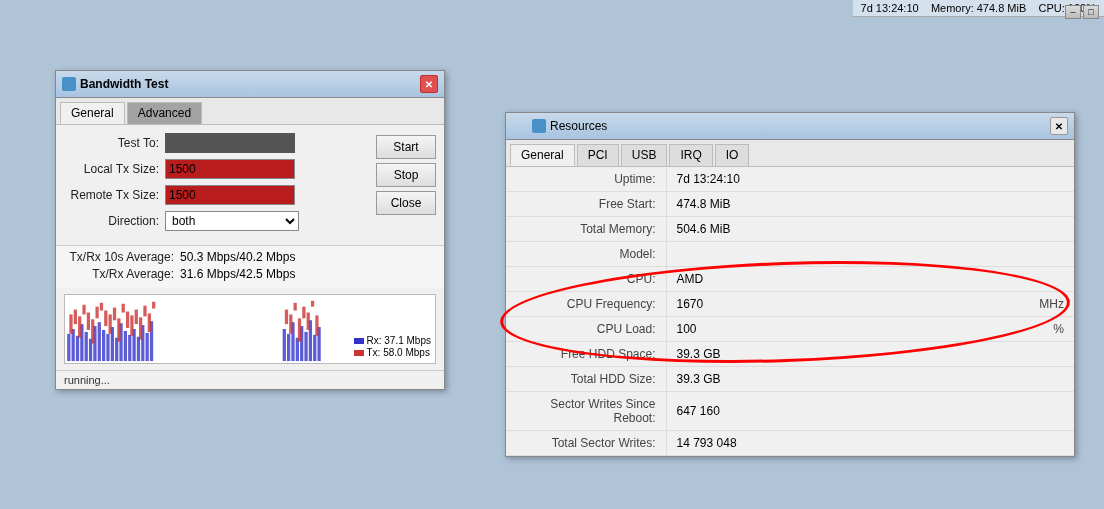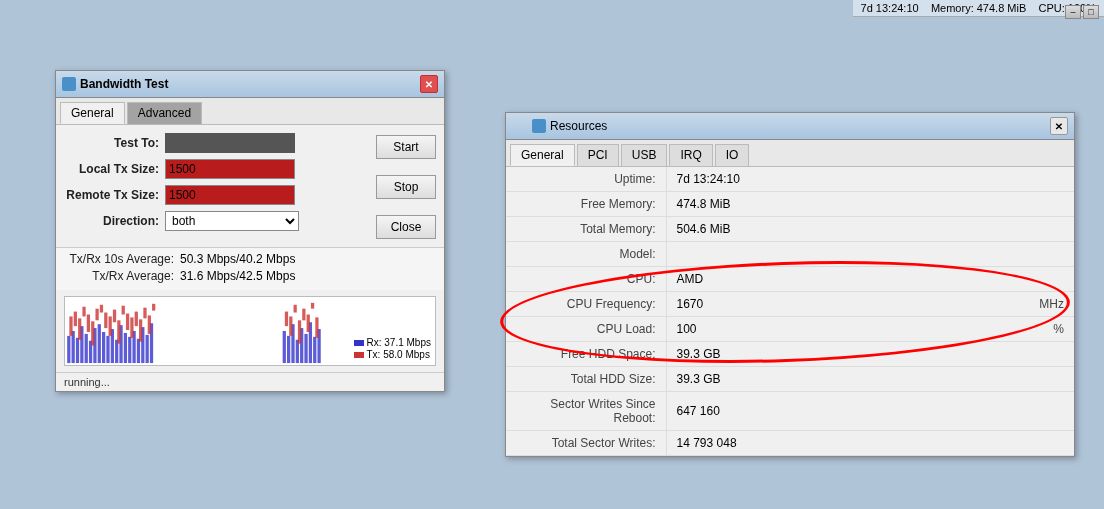--- a/index.html
+++ b/index.html
@@ -96,21 +96,20 @@
       display: flex;
       align-items: center;
       margin-bottom: 6px;
     }
     .form-label {
       width: 95px;
       text-align: right;
       margin-right: 6px;
       font-size: 12px;
       color: #222;
-      font-weight: bold;
     }
     .form-input {
       height: 20px;
       border: 1px solid #888;
       background: #b91c1c;
       padding: 0 3px;
       font-size: 12px;
       width: 130px;
     }
     .form-input-redacted {
@@ -122,21 +121,21 @@
       height: 20px;
       border: 1px solid #888;
       background: white;
       font-size: 12px;
       width: 134px;
       padding: 0 2px;
     }
     .bw-buttons {
       display: flex;
       flex-direction: column;
-      gap: 16px;
+      gap: 4px;
       padding-top: 2px;
     }
     .bw-btn {
       width: 60px;
       height: 24px;
       background: linear-gradient(to bottom, #f5f5f5, #ddd);
       border: 1px solid #999;
       cursor: pointer;
       font-size: 12px;
       text-align: center;
@@ -478,21 +477,21 @@
     <div class="res-tab">IO</div>
   </div>
 
   <table class="res-table">
     <tbody id="res-table-body">
     <tr>
           <td>Uptime:</td>
           <td>7d 13:24:10</td>
         </tr>
         <tr>
-          <td>Free Memory:</td>
+          <td>Free Start:</td>
           <td>474.8 MiB</td>
         </tr>
         <tr>
           <td>Total Memory:</td>
           <td>504.6 MiB</td>
         </tr>
         <tr>
           <td>Model:</td>
           <td></td>
         </tr>

